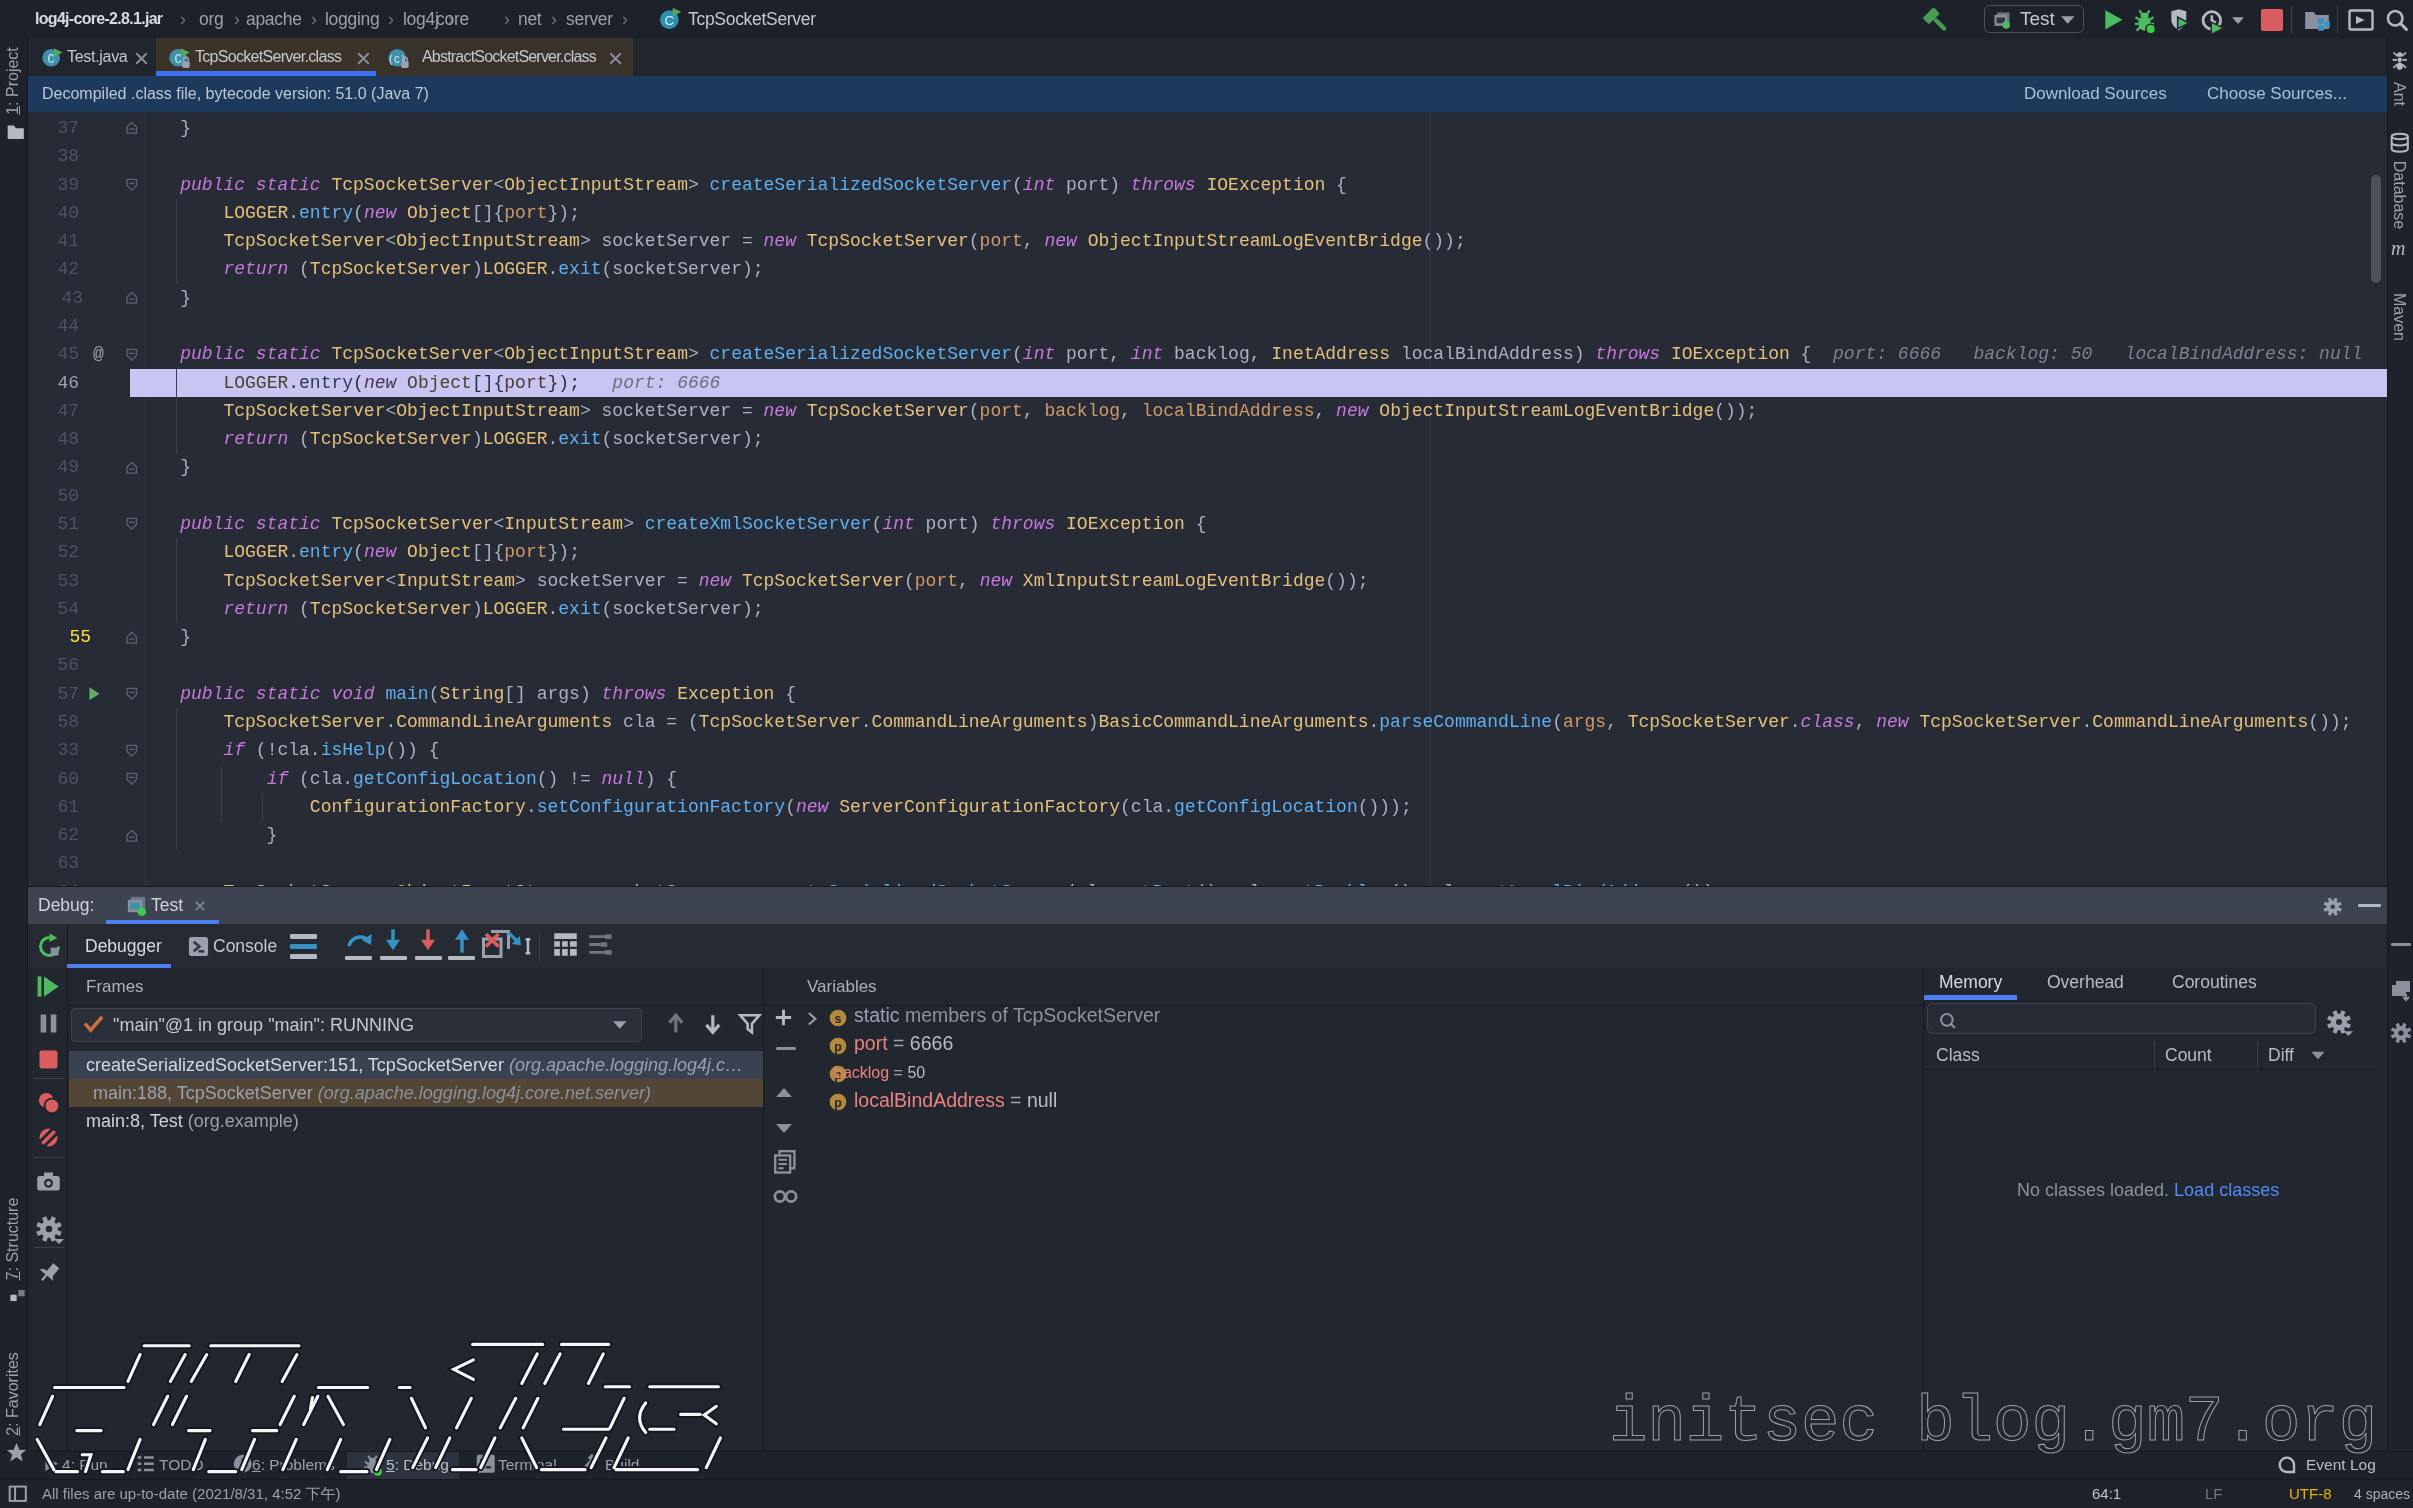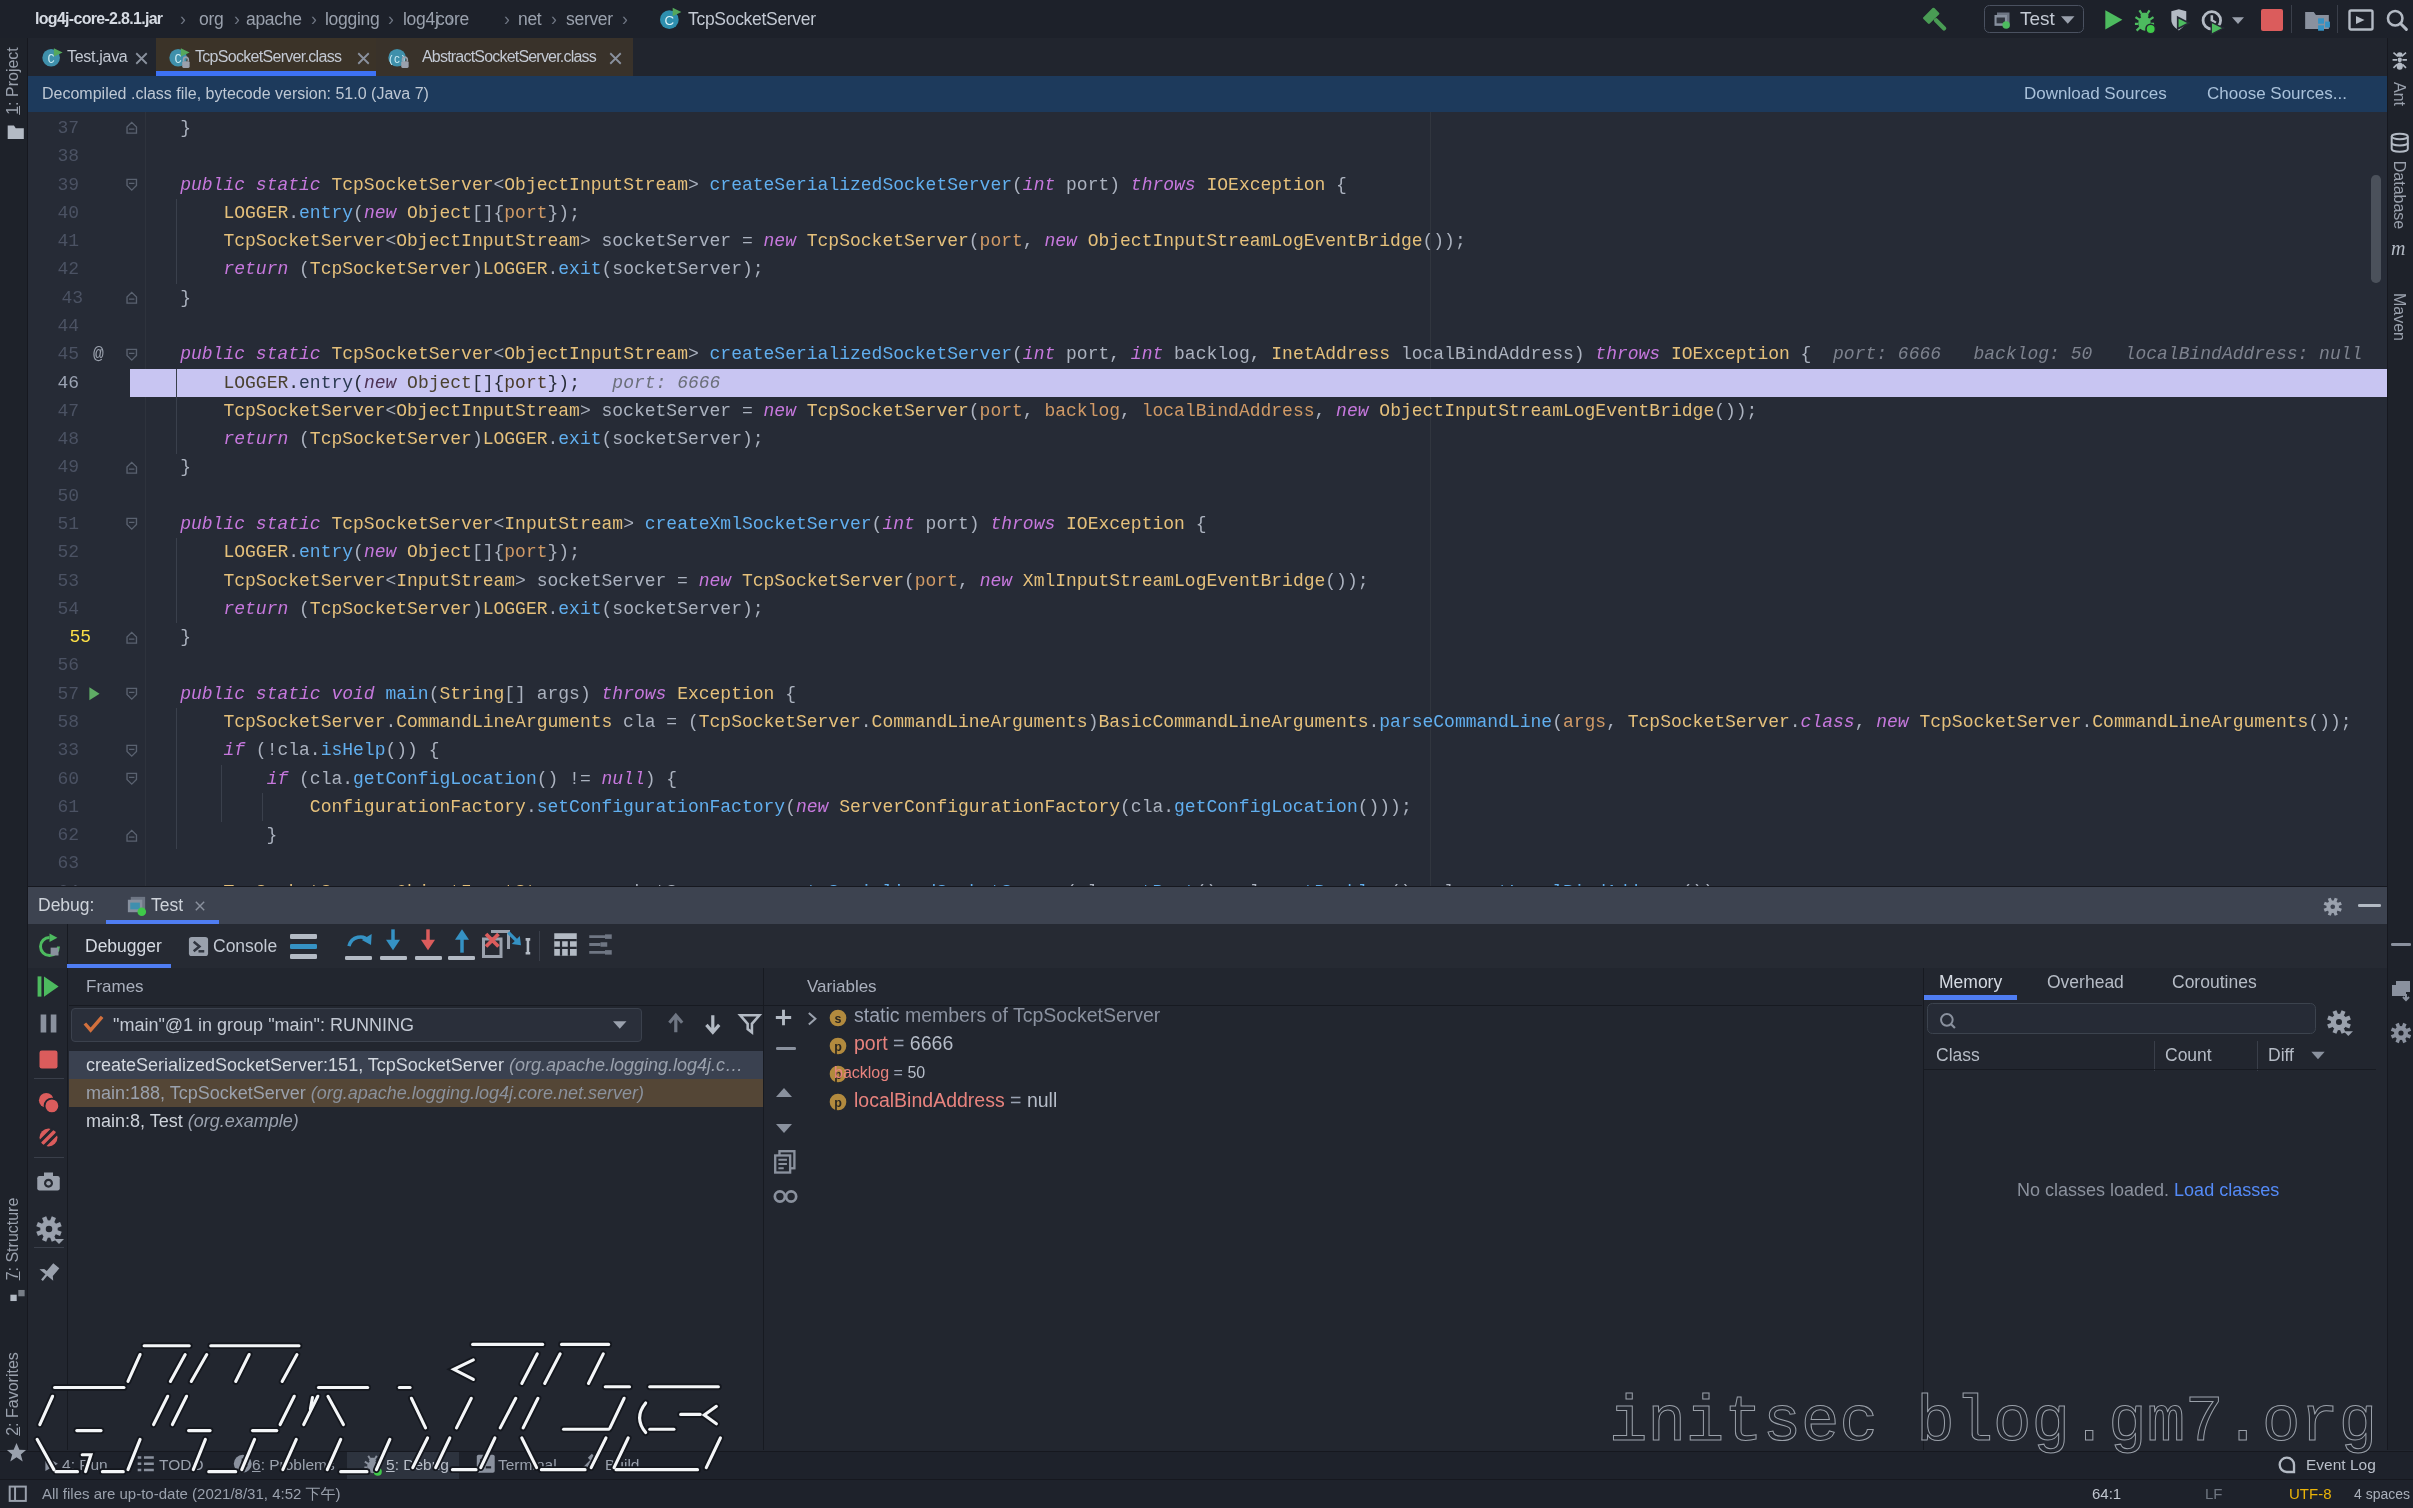--- a/index.html
+++ b/index.html
@@ -390,22 +390,22 @@
     </svg>
     <svg class="abs" style="left:700px;top:124px" width="25.6" height="25.6" viewBox="0 0 24 24">
       <path d="M12 4 L12 18 M6 13 L12 20 L18 13" stroke="#b3bac4" stroke-width="3" fill="none"></path>
     </svg>
     <svg class="abs" style="left:737px;top:124px" width="25.6" height="25.6" viewBox="0 0 24 24">
       <path d="M3 4 L21 4 L14 12 L14 20 L10 17 L10 12 Z" fill="none" stroke="#b3bac4" stroke-width="2.4"></path>
     </svg>
     <div class="abs" style="left:69px;top:164px;width:694px;height:28px;background:#3a4150"></div>
     <div class="abs" style="left:69px;top:192px;width:694px;height:28px;background:#544636"></div>
     <div class="abs" style="left:86px;top:164px;height:28px;line-height:28px;font-size:18px;white-space:pre;overflow:hidden;width:675px"><span style="color:#d4d9e0">createSerializedSocketServer:151, TcpSocketServer </span><span style="color:#9aa1ad;font-style:italic">(org.apache.logging.log4j.c…</span></div>
-    <div class="abs" style="left:86px;top:192px;height:28px;line-height:28px;font-size:18px;white-space:pre"><span style="color:#9aa1ad">main:188, TcpSocketServer </span><span style="color:#8a919c;font-style:italic">(org.apache.logging.log4j.core.net.server)</span></div>
-    <div class="abs" style="left:86px;top:220px;height:28px;line-height:28px;font-size:18px;white-space:pre"><span style="color:#ced3db">main:8, Test </span><span style="color:#9aa1ad;font-style:italic">(org.example)</span></div>
+    <div class="abs" style="left:93px;top:192px;height:28px;line-height:28px;font-size:18px;white-space:pre"><span style="color:#9aa1ad">main:188, TcpSocketServer </span><span style="color:#8a919c;font-style:italic">(org.apache.logging.log4j.core.net.server)</span></div>
+    <div class="abs" style="left:86px;top:220px;height:28px;line-height:28px;font-size:18px;white-space:pre"><span style="color:#ced3db">main:8, Test </span><span style="color:#9aa1ad;">(org.example)</span></div>
     <svg class="abs" style="left:772px;top:119px" width="23" height="23" viewBox="0 0 24 24">
       <path d="M12 4 L12 20 M4 12 L20 12" stroke="#b3bac4" stroke-width="3"></path>
     </svg>
     <div class="abs" style="left:776px;top:160px;width:20px;height:3.4px;background:#8a919e;border-radius:1.3px"></div>
     <svg class="abs" style="left:772px;top:194px" width="24" height="24" viewBox="0 0 24 24">
       <path d="M4 16 L12 7 L20 16 Z" fill="#8a919e"></path>
     </svg>
     <svg class="abs" style="left:772px;top:229px" width="24" height="24" viewBox="0 0 24 24">
       <path d="M4 8 L12 17 L20 8 Z" fill="#8a919e"></path>
     </svg>

